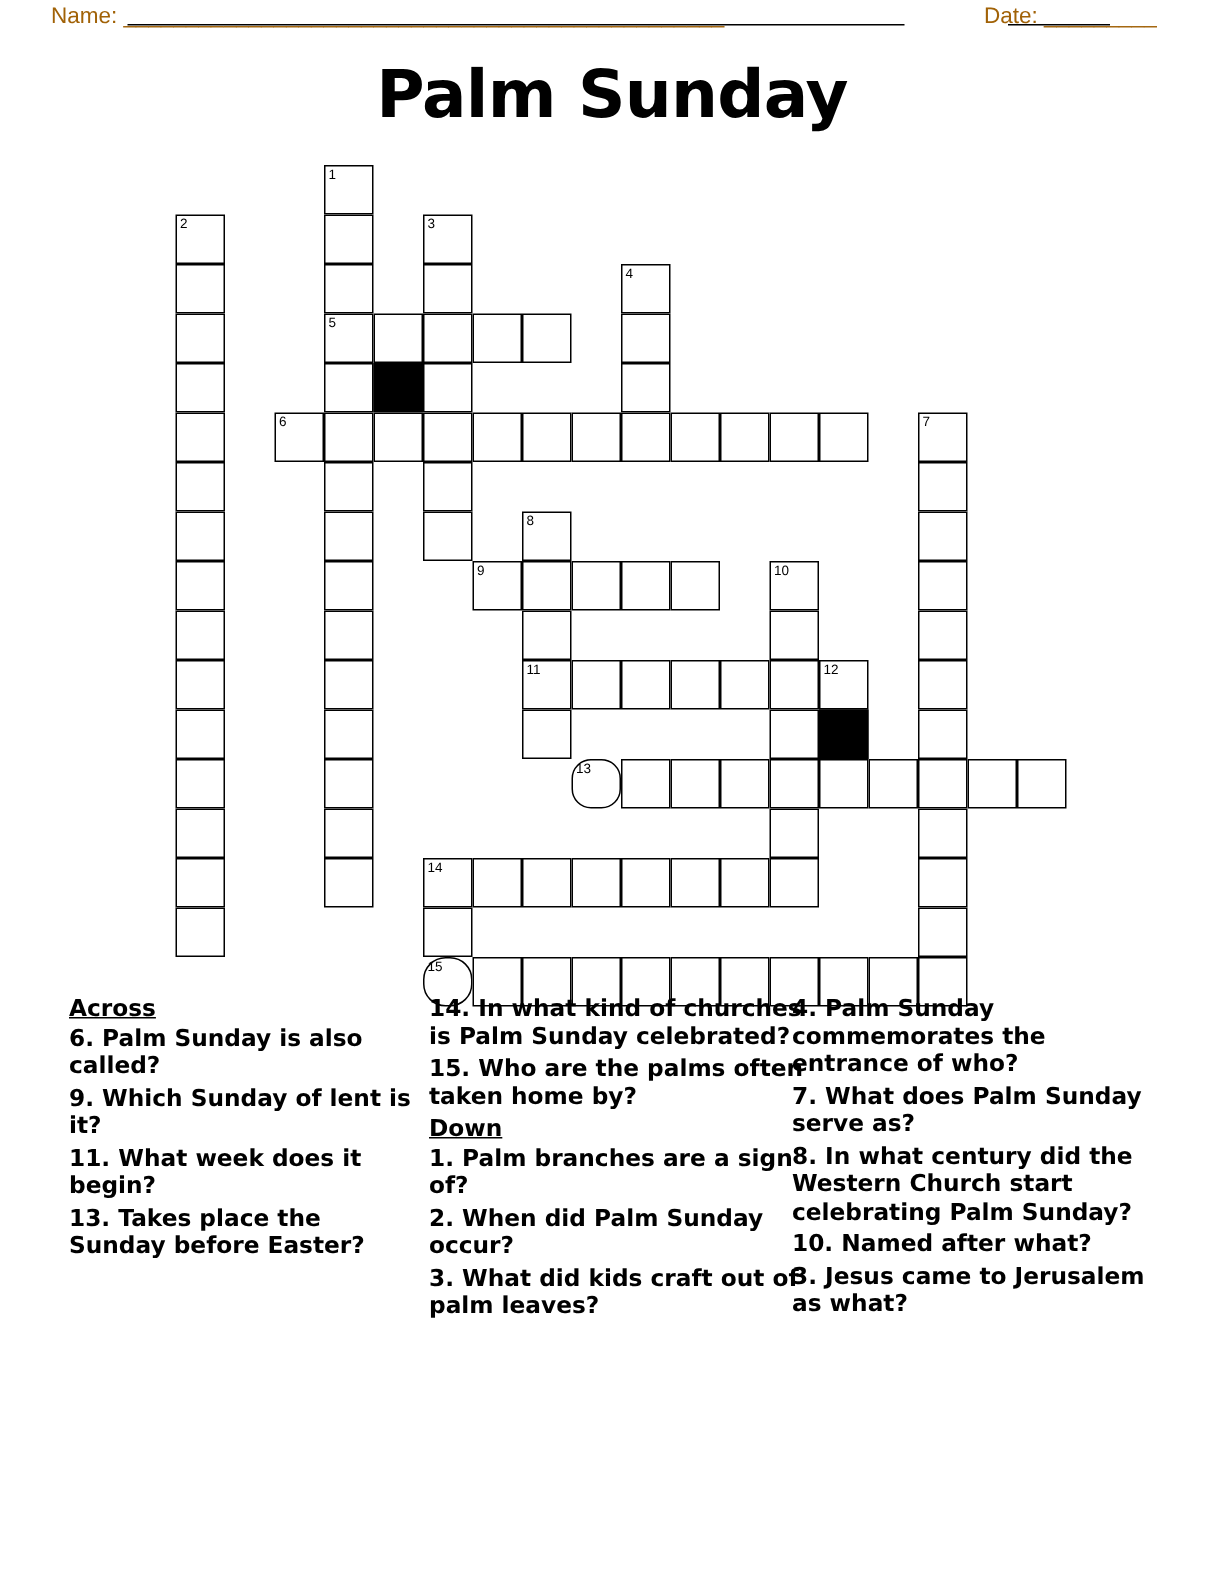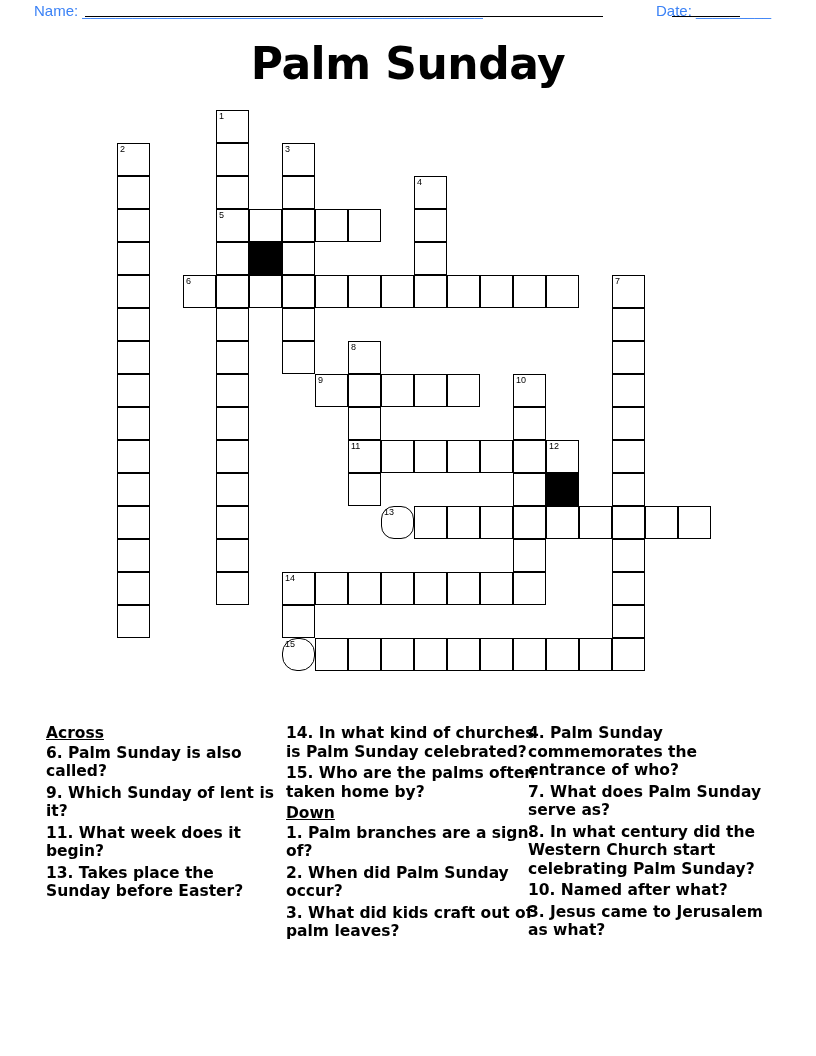--- a/index.html
+++ b/index.html
@@ -17,21 +17,21 @@
   }
 
   
   .header {
     position: absolute;
     top: 0px;
     left: 0px;
     width: 816px;
     height: 26px;
     font-size: 15px;
-    color: #3b82f6;
+    color: #a16207;
   }
   .header .name-label {
     position: absolute;
     left: 34px;
     top: 2px;
     white-space: nowrap;
   }
   .header .name-line {
     position: absolute;
     left: 85px;
@@ -91,21 +91,21 @@
     font-family: "Liberation Sans", sans-serif;
     font-size: 9px;
     line-height: 10px;
     font-weight: normal;
   }
 
   
   #clues {
     position: absolute;
     left: 46px;
-    top: 724px;
+    top: 663px;
     width: 730px;
     height: 280px;
   }
   .clue-col {
     position: absolute;
     top: 0;
     font-family: "DejaVu Sans", sans-serif;
     font-weight: bold;
     font-size: 15.5px;
     line-height: 18.5px;

